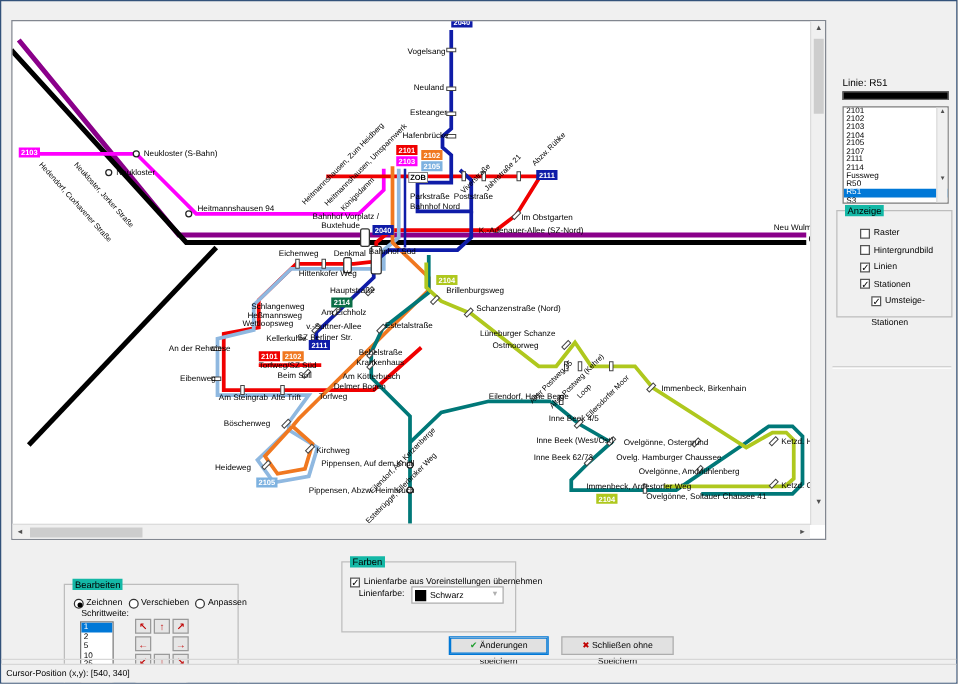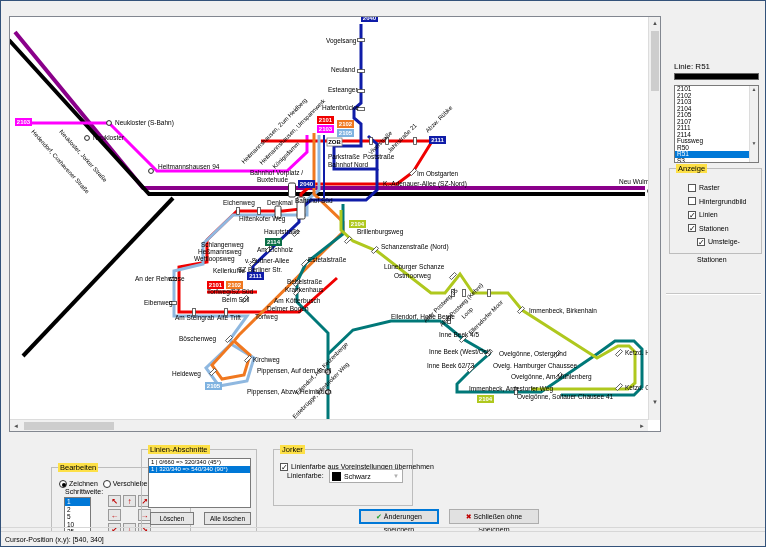--- a/index.html
+++ b/index.html
@@ -22,21 +22,21 @@
   .thumb-h{position:absolute;top:2px;left:14px;height:8px;width:90px;background:#CDCDCD;}
   
   #sidebar{position:absolute;left:663px;top:15px;width:99px;height:516px;margin-top:40px;}
   #line-label{position:absolute;left:10px;top:6px;font-size:8px;color:#000;}
   #color-bar{position:absolute;left:10px;top:17px;width:85px;height:7px;background:#000;border:1px solid #666;}
   #line-list{position:absolute;left:10px;top:29px;width:85px;height:78px;background:#fff;border:1px solid #7A7A7A;overflow:hidden;}
   .lrow{font-size:6.5px;line-height:6.5px;padding:0 2px;color:#000;white-space:nowrap;}
   .lrow.sel{background:#0078D7;color:#fff;}
   .mini-sb{position:absolute;right:0;top:0;width:9px;height:100%;background:#F0F0F0;border-left:1px solid #DCDCDC;font-size:5px;color:#505050;text-align:center;}
   .groupbox{position:absolute;border:1px solid #BDBDBD;}
-  .gb-label{position:absolute;top:-5px;left:6px;background:#fde047;font-size:7.5px;padding:0 2px;color:#000;}
+  .gb-label{position:absolute;top:-5px;left:6px;background:#14b8a6;font-size:7.5px;padding:0 2px;color:#000;}
   #anzeige-box{left:5px;top:112px;width:93px;height:86px;}
   .cbrow{position:relative;height:13.5px;}
   .cbox{display:inline-block;width:8px;height:8px;background:#fff;border:1px solid #555;vertical-align:middle;margin-right:3px;font-size:8px;line-height:8px;color:#000;text-align:center;}
   .cblabel{font-size:7px;vertical-align:middle;color:#000;}
   #sidebar-divider{position:absolute;left:2px;top:237px;width:95px;height:2px;border-top:1px solid #C6C6C6;border-bottom:1px solid #fff;}
   
   #edit-box{left:4px;top:466px;width:140px;height:84px;margin-left:46px;}
   .radio-row{position:absolute;left:7px;top:6px;white-space:nowrap;}
   .radio{display:inline-block;width:8px;height:8px;border:1px solid #333;border-radius:50%;background:#fff;vertical-align:middle;margin-right:2px;position:relative;}
   .radio.on:after{content:"";position:absolute;left:2px;top:2px;width:4px;height:4px;border-radius:50%;background:#000;}
@@ -315,32 +315,23 @@
         <button class="abtn" style="left: 30px; top: 0px;">↗</button>
         <button class="abtn" style="left: 0px; top: 14px;">←</button>
         <button class="abtn" style="left: 30px; top: 14px;">→</button>
         <button class="abtn" style="left: 0px; top: 28px;">↙</button>
         <button class="abtn" style="left: 15px; top: 28px;">↓</button>
         <button class="abtn" style="left: 30px; top: 28px;">↘</button>
       </div>
     <div id="start-btn">Start</div>
   </div>
 
-  <div class="groupbox" id="sections-box">
-    <span class="gb-label">Linien-Abschnitte</span>
-    <div id="sections-list">
-        <div class="secrow">1 | 0/660 =&gt; 320/340 (45°)</div>
-        <div class="secrow sel">1 | 320/340 =&gt; 540/340 (90°)</div>
-      </div>
-    <div class="smallbtn" id="btn-loeschen">Löschen</div>
-    <div class="smallbtn" id="btn-alle">Alle löschen</div>
-  </div>
 
   <div class="groupbox" id="colors-box">
-    <span class="gb-label">Jorker</span>
+    <span class="gb-label">Farben</span>
     <div id="colors-cbrow">
       <span class="cbox" id="colors-cbox">✓</span><span class="cblabel">Linienfarbe aus Voreinstellungen übernehmen</span>
     </div>
     <div id="lf-label">Linienfarbe:</div>
     <div id="lf-dropdown">
       <span id="lf-swatch" style="background: rgb(0, 0, 0);"></span>
       <span id="lf-value">Schwarz</span>
       <span id="lf-chev">▼</span>
     </div>
   </div>

